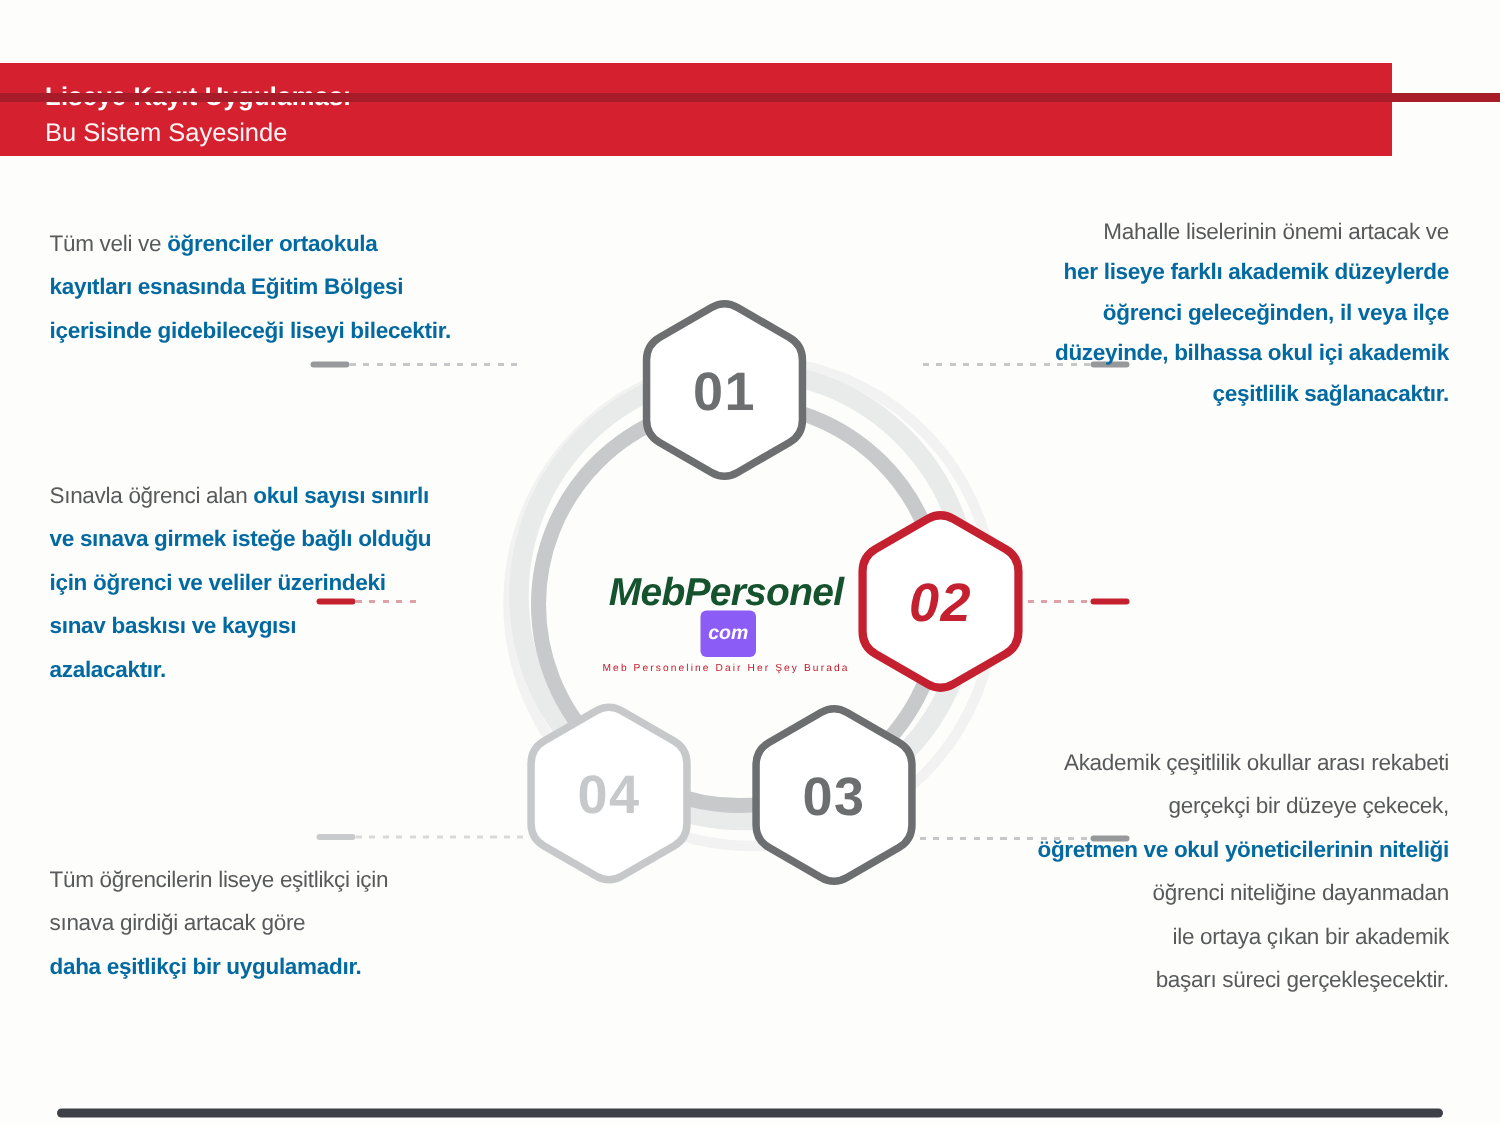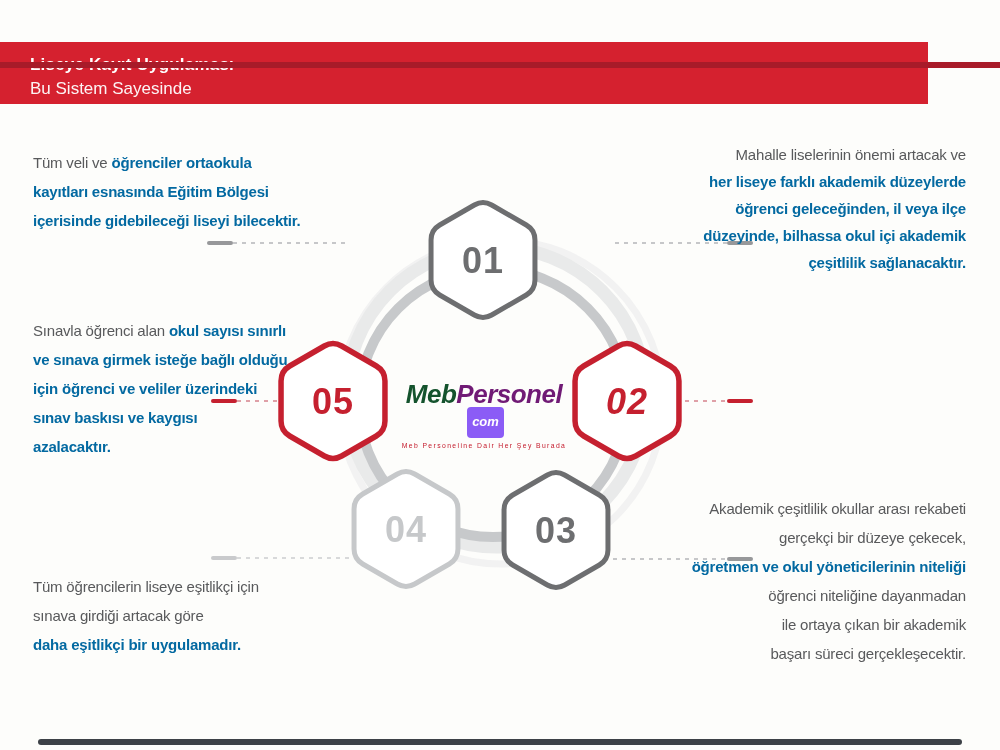--- a/index.html
+++ b/index.html
@@ -107,30 +107,24 @@
         <path d="M-8.66 -55.00 Q-0.00 -60.00 8.66 -55.00 L43.30 -35.00 Q51.96 -30.00 51.96 -20.00 L51.96 20.00 Q51.96 30.00 43.30 35.00 L8.66 55.00 Q0.00 60.00 -8.66 55.00 L-43.30 35.00 Q-51.96 30.00 -51.96 20.00 L-51.96 -20.00 Q-51.96 -30.00 -43.30 -35.00 Z" fill="#ffffff" stroke="#6d6e70" stroke-width="5"></path>
         <text x="0" y="13" text-anchor="middle" fill="#6d6e70">03</text>
       </svg>
     </div>
   <div class="hex hex-04">
       <svg width="140" height="150" viewBox="-70 -75 140 150">
         <path d="M-8.66 -55.00 Q-0.00 -60.00 8.66 -55.00 L43.30 -35.00 Q51.96 -30.00 51.96 -20.00 L51.96 20.00 Q51.96 30.00 43.30 35.00 L8.66 55.00 Q0.00 60.00 -8.66 55.00 L-43.30 35.00 Q-51.96 30.00 -51.96 20.00 L-51.96 -20.00 Q-51.96 -30.00 -43.30 -35.00 Z" fill="#ffffff" stroke="#c6c8ca" stroke-width="5"></path>
         <text x="0" y="13" text-anchor="middle" fill="#c6c8ca">04</text>
       </svg>
     </div>
-  <div class="hex hex-05">
-      <svg width="140" height="150" viewBox="-70 -75 140 150">
-        <path d="M-8.66 -55.00 Q-0.00 -60.00 8.66 -55.00 L43.30 -35.00 Q51.96 -30.00 51.96 -20.00 L51.96 20.00 Q51.96 30.00 43.30 35.00 L8.66 55.00 Q0.00 60.00 -8.66 55.00 L-43.30 35.00 Q-51.96 30.00 -51.96 20.00 L-51.96 -20.00 Q-51.96 -30.00 -43.30 -35.00 Z" fill="#ffffff" stroke="#c5202f" stroke-width="5.5"></path>
-        <text x="0" y="13" text-anchor="middle" fill="#c5202f">05</text>
-      </svg>
-    </div>
 
   <div class="logo">
     <div class="logo-main">
-      <span id="logoP1" style="color: #14532d;">Meb</span><span id="logoP2" style="color: #701a75;">Personel</span><span class="logo-suffix" id="logoSfx" style="background: #8b5cf6;">com</span>
+      <span id="logoP1" style="color: #14532d;">Meb</span><span id="logoP2" style="color: #14532d;">Personel</span><span class="logo-suffix" id="logoSfx" style="background: #8b5cf6;">com</span>
     </div>
     <div class="logo-tagline" id="logoTag" style="color: rgb(196, 26, 43);">Meb Personeline Dair Her Şey Burada</div>
   </div>
 
   <div class="blk blk-top-left">
       <div class="line"><span>Tüm veli ve </span><span class="b">öğrenciler ortaokula</span></div>
       <div class="line"><span class="b">kayıtları esnasında Eğitim Bölgesi</span></div>
       <div class="line"><span class="b">içerisinde gidebileceği liseyi bilecektir.</span></div>
     </div>
   <div class="blk blk-top-right">

